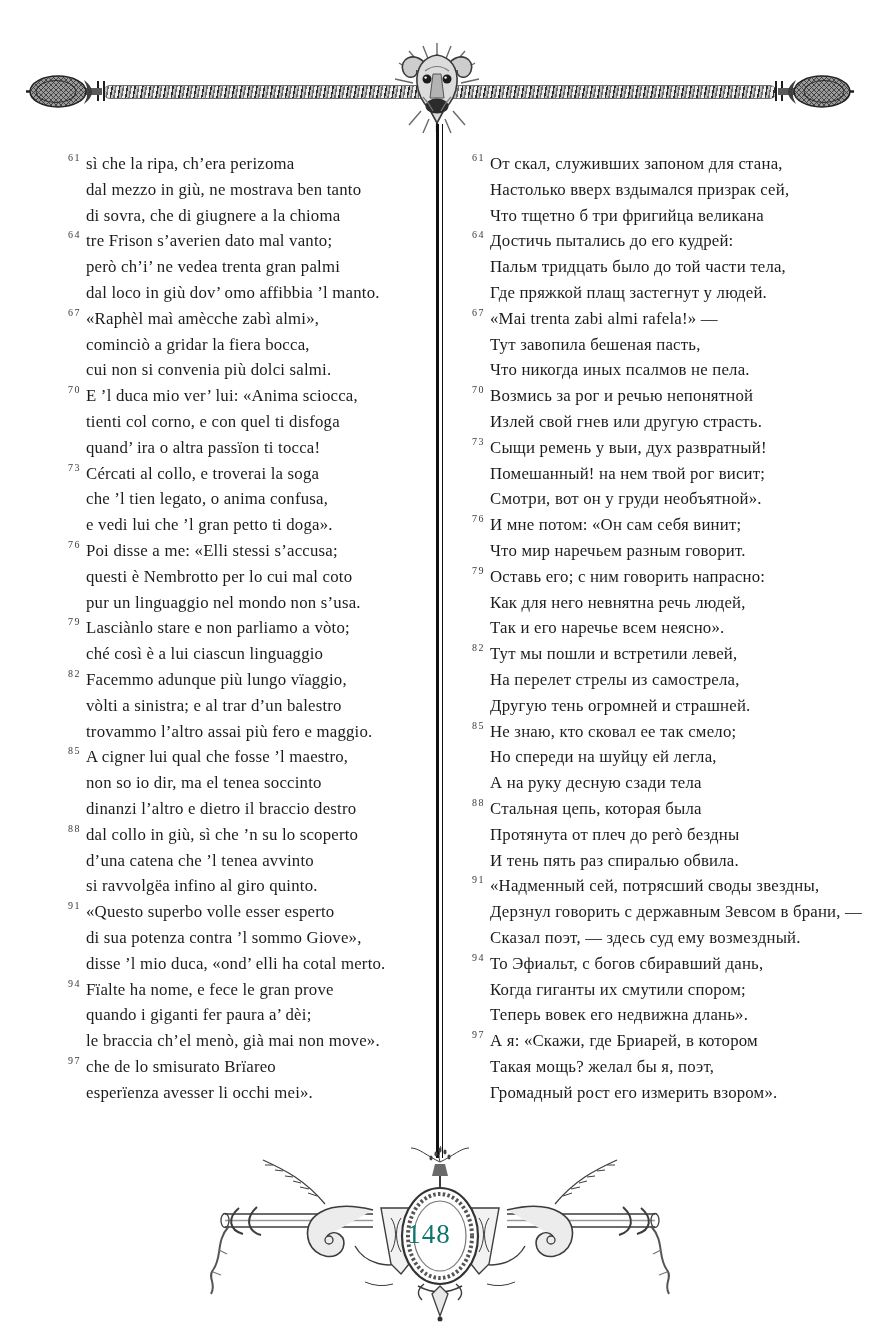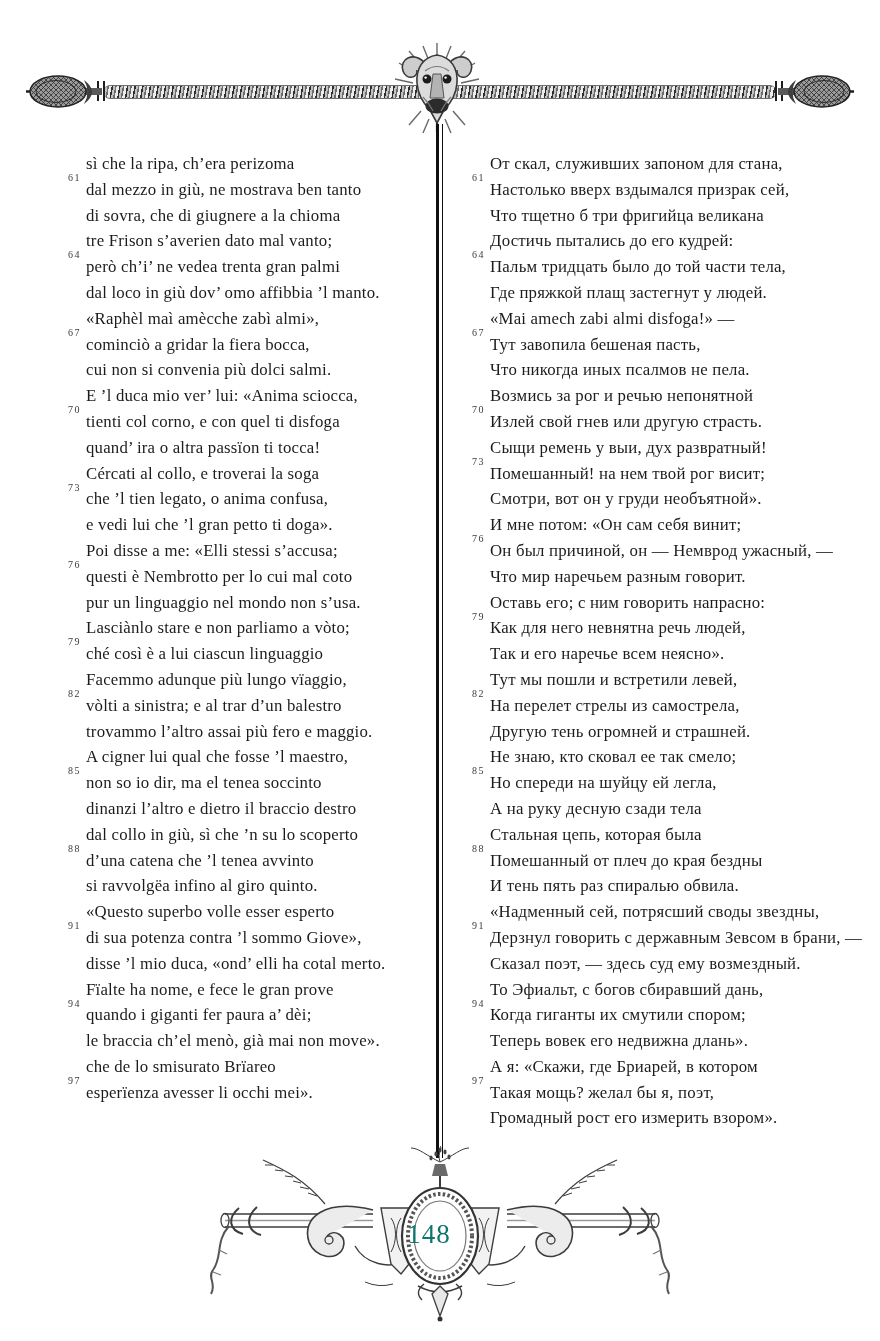--- a/index.html
+++ b/index.html
@@ -21,21 +21,21 @@
   
   .divider{position:absolute;left:436px;top:124px;height:1034px;width:3px;
            border-left:3px solid #0f0f0f;border-right:1.5px solid #0f0f0f;}
 
   
   .col{position:absolute;top:151px;}
   .col-left{left:86px;width:348px;}
   .col-right{left:490px;width:378px;}
   .tercet{position:relative;}
   .lnum{position:absolute;left:-33px;top:1px;width:28px;text-align:right;
-        font-size:10px;letter-spacing:1.5px;color:#3a3a3a;margin-top:20px;}
+        font-size:10px;letter-spacing:1.5px;color:#3a3a3a;}
   .vline{margin:0;font-size:16.8px;line-height:25.8px;letter-spacing:0.2px;
          white-space:nowrap;color:#1c1c1c;}
 
   
   .footer-orn{position:absolute;left:205px;top:1146px;}
   .page-num{position:absolute;left:394px;top:1219px;width:70px;text-align:center;
             font-size:27px;color:#0f766e;letter-spacing:1px;}
 </style>
 </head>
 <body>
@@ -200,42 +200,41 @@
 
       <div class="tercet">
         <span class="lnum">64</span>
         <p class="vline">Достичь пытались до его кудрей:</p>
         <p class="vline">Пальм тридцать было до той части тела,</p>
         <p class="vline">Где пряжкой плащ застегнут у людей.</p>
       </div>
 
       <div class="tercet">
         <span class="lnum">67</span>
-        <p class="vline">«Mai amech zabi almi disfoga!» —</p>
+        <p class="vline">«Mai trenta zabi almi rafela!» —</p>
         <p class="vline">Тут завопила бешеная пасть,</p>
         <p class="vline">Что никогда иных псалмов не пела.</p>
       </div>
 
       <div class="tercet">
         <span class="lnum">70</span>
         <p class="vline">Возмись за рог и речью непонятной</p>
         <p class="vline">Излей свой гнев или другую страсть.</p>
       </div>
 
       <div class="tercet">
         <span class="lnum">73</span>
         <p class="vline">Сыщи ремень у выи, дух развратный!</p>
         <p class="vline">Помешанный! на нем твой рог висит;</p>
         <p class="vline">Смотри, вот он у груди необъятной».</p>
       </div>
 
       <div class="tercet">
         <span class="lnum">76</span>
         <p class="vline">И мне потом: «Он сам себя винит;</p>
-        <p class="vline">Он был причиной, он — Немврод ужасный, —</p>
         <p class="vline">Что мир наречьем разным говорит.</p>
       </div>
 
       <div class="tercet">
         <span class="lnum">79</span>
         <p class="vline">Оставь его; с ним говорить напрасно:</p>
         <p class="vline">Как для него невнятна речь людей,</p>
         <p class="vline">Так и его наречье всем неясно».</p>
       </div>
 
@@ -249,21 +248,21 @@
       <div class="tercet">
         <span class="lnum">85</span>
         <p class="vline">Не знаю, кто сковал ее так смело;</p>
         <p class="vline">Но спереди на шуйцу ей легла,</p>
         <p class="vline">А на руку десную сзади тела</p>
       </div>
 
       <div class="tercet">
         <span class="lnum">88</span>
         <p class="vline">Стальная цепь, которая была</p>
-        <p class="vline">Помешанный от плеч до края бездны</p>
+        <p class="vline">Протянута от плеч до però бездны</p>
         <p class="vline">И тень пять раз спиралью обвила.</p>
       </div>
 
       <div class="tercet">
         <span class="lnum">91</span>
         <p class="vline">«Надменный сей, потрясший своды звездны,</p>
         <p class="vline">Дерзнул говорить с державным Зевсом в брани, —</p>
         <p class="vline">Сказал поэт, — здесь суд ему возмездный.</p>
       </div>
 

